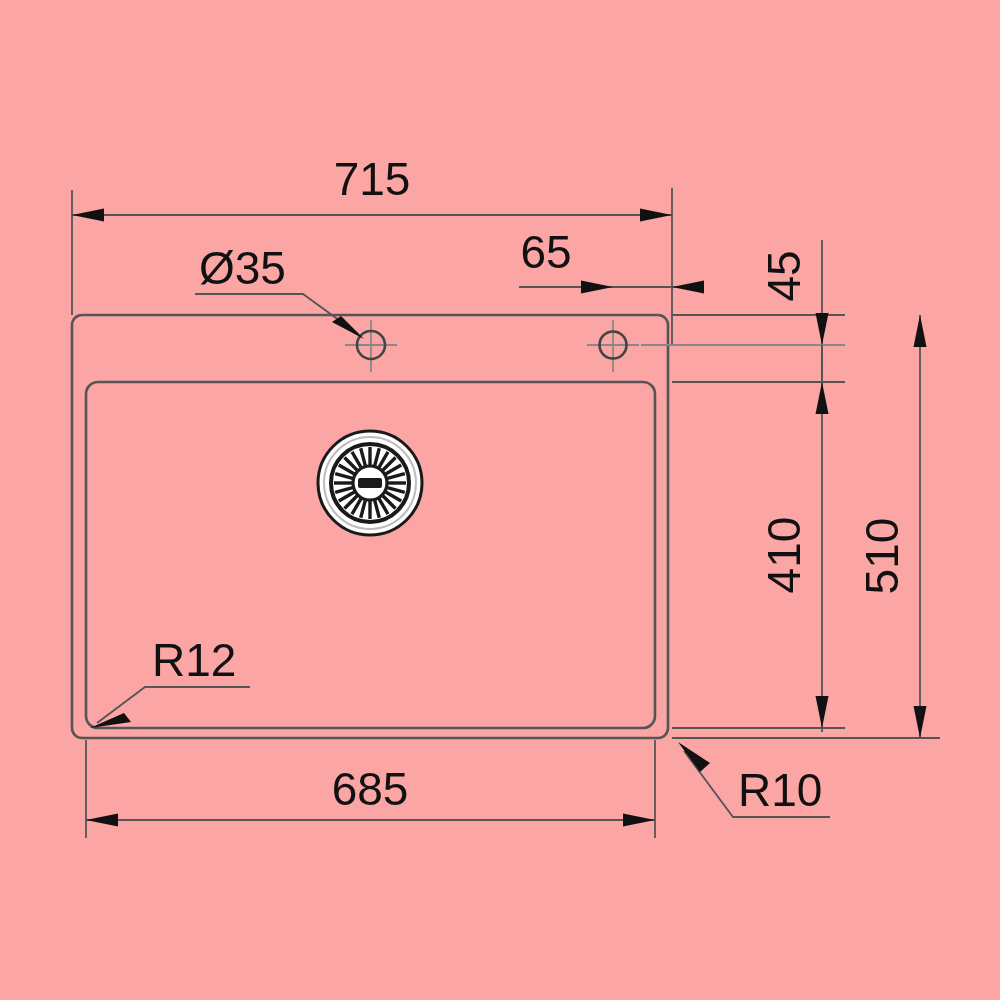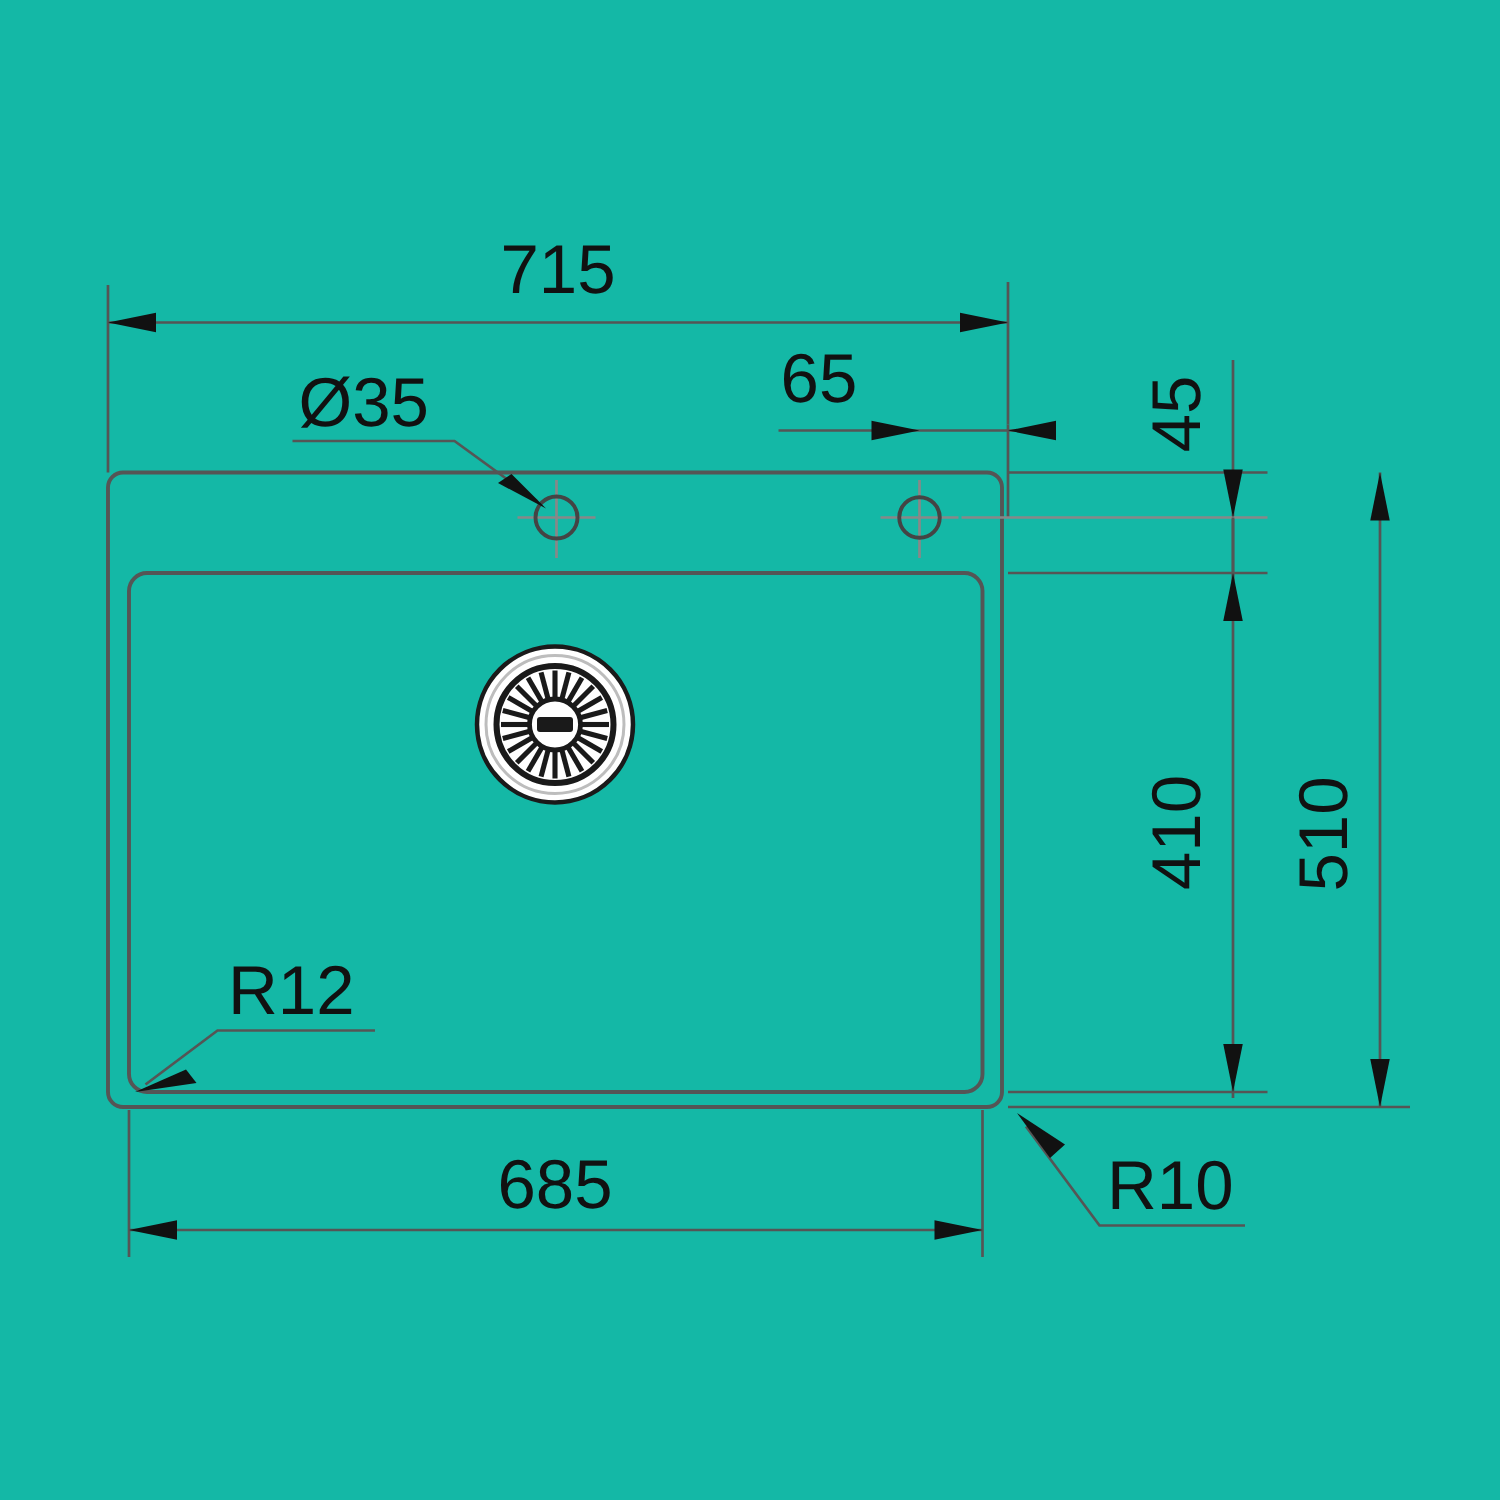--- a/index.html
+++ b/index.html
@@ -10,21 +10,21 @@
   body {
     width: 1000px;
     height: 1000px;
     font-family: "Liberation Sans", sans-serif;
     overflow: hidden;
   }
   #drawing-root {
     position: relative;
     width: 1000px;
     height: 1000px;
-    background: #14b8a6;
+    background: #fca5a5;
   }
   #tech-svg {
     display: block;
     width: 1000px;
     height: 1000px;
   }
   .dim-text {
     font-family: "Liberation Sans", sans-serif;
     font-size: 46px;
     fill: #111111;

